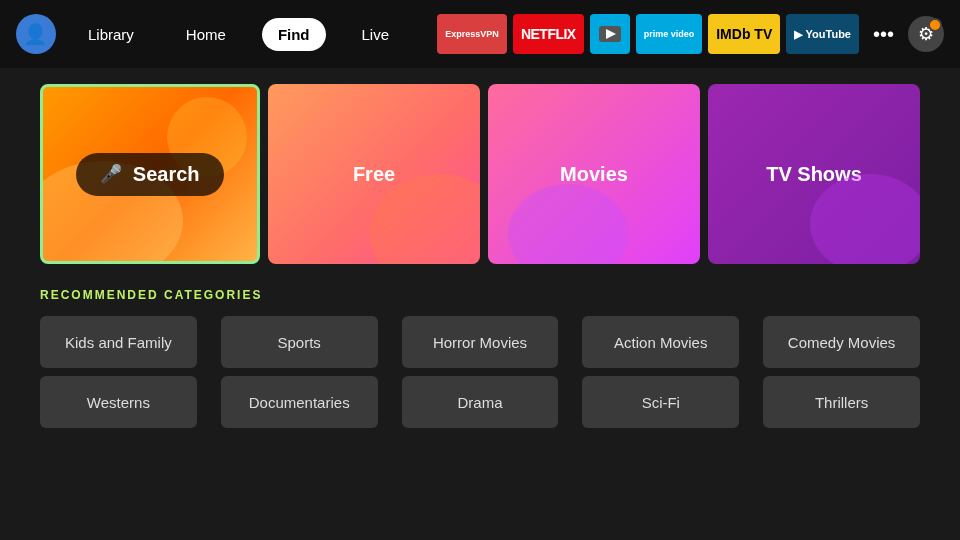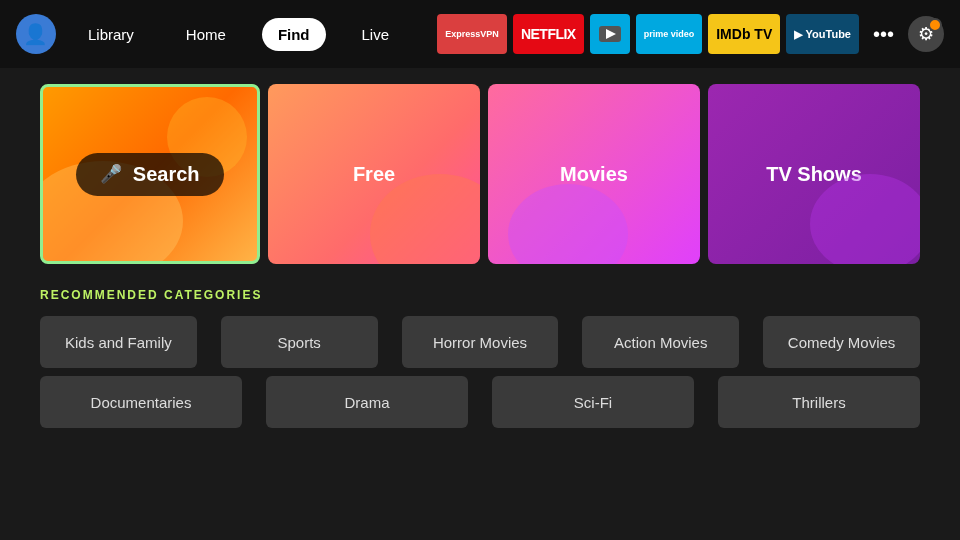--- a/index.html
+++ b/index.html
@@ -360,20 +360,21 @@
 
     <div class="categories-grid">
       <div class="categories-row">
         <button class="category-btn">Kids and Family</button>
         <button class="category-btn">Sports</button>
         <button class="category-btn">Horror Movies</button>
         <button class="category-btn">Action Movies</button>
         <button class="category-btn">Comedy Movies</button>
       </div>
       <div class="categories-row">
+        <button class="category-btn">Westerns</button>
         <button class="category-btn">Documentaries</button>
         <button class="category-btn">Drama</button>
         <button class="category-btn">Sci-Fi</button>
         <button class="category-btn">Thrillers</button>
       </div>
     </div>
   </div>
 
 </div>
 

